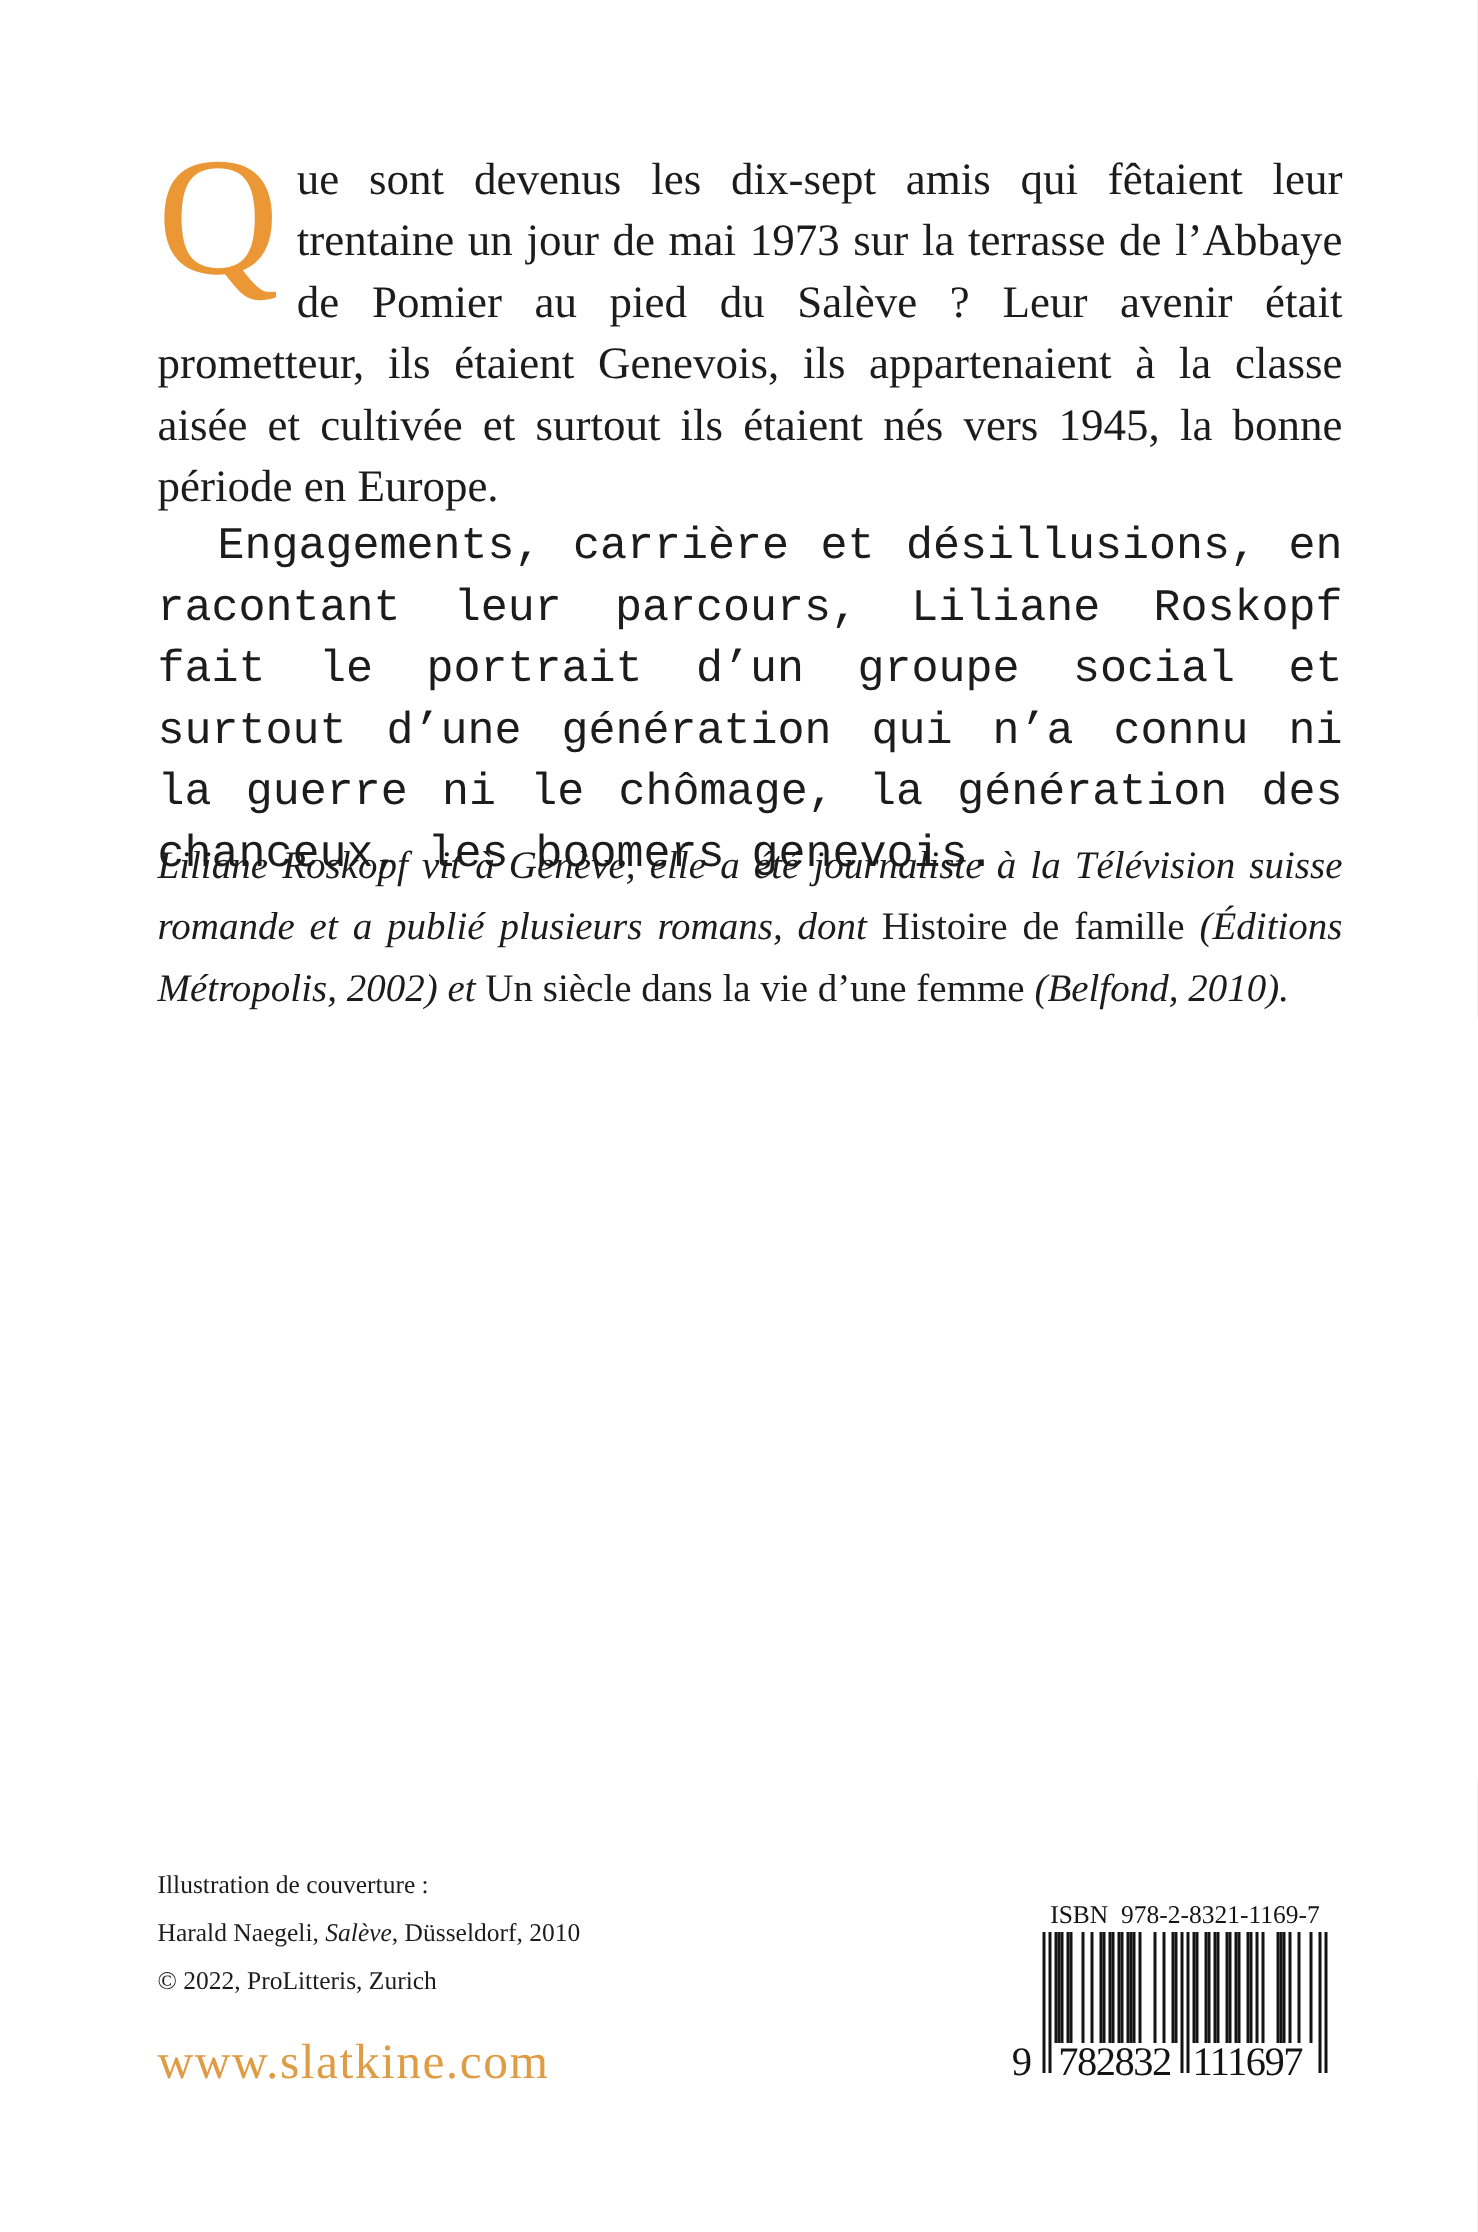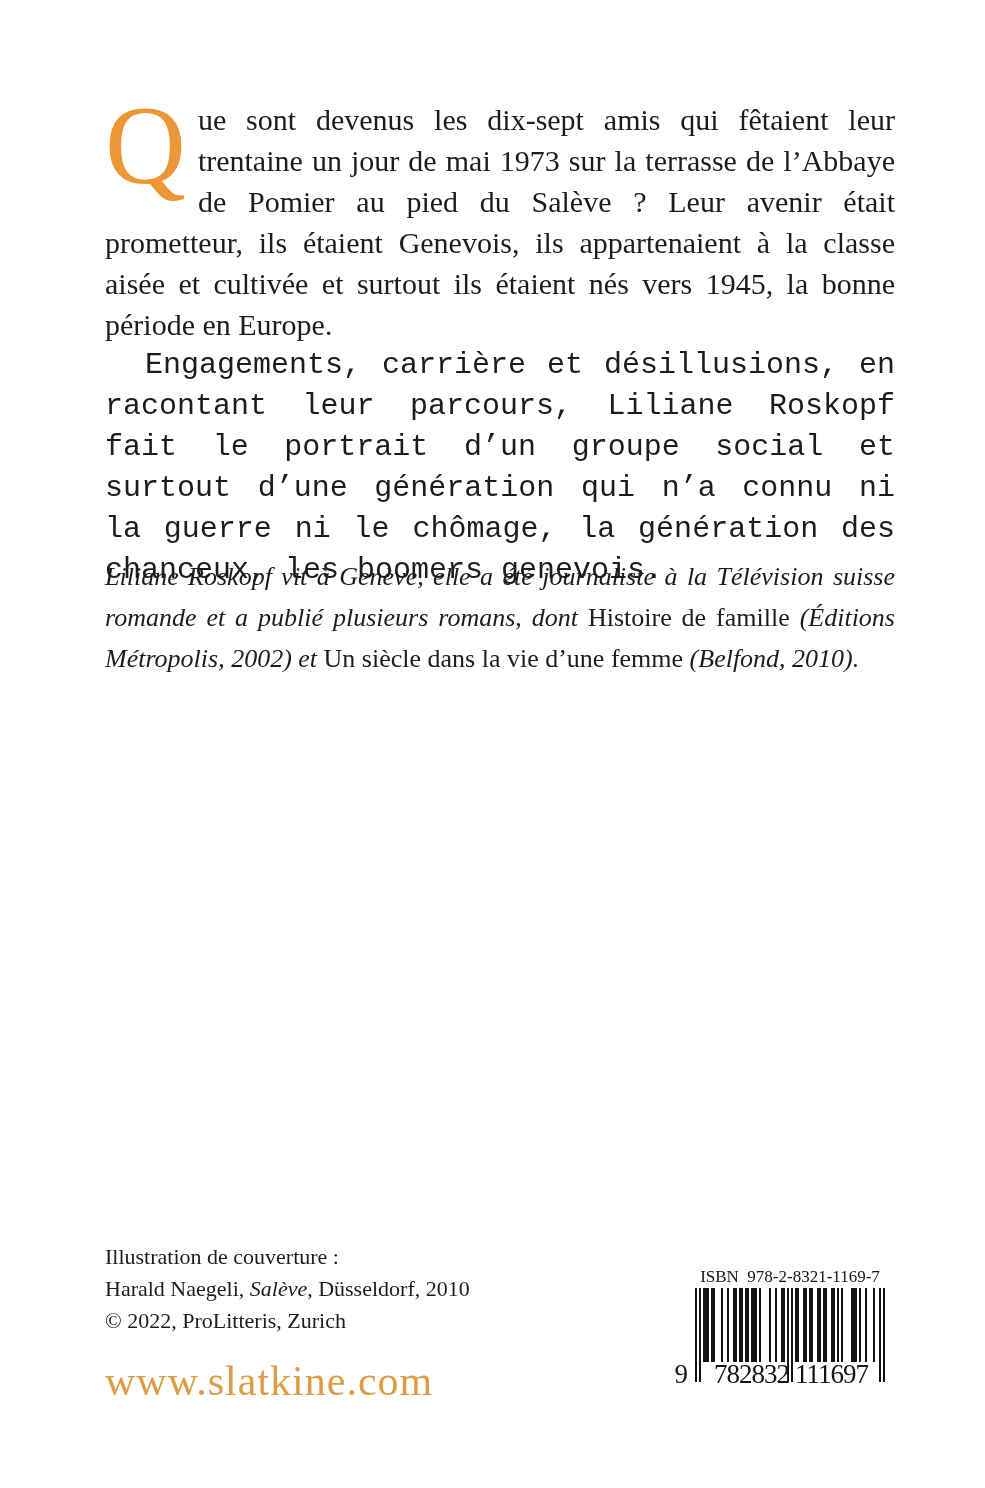--- a/index.html
+++ b/index.html
@@ -30,48 +30,48 @@
   
   .bio{
     position:absolute;left:105px;top:556px;width:790px;
     font-size:26px;line-height:41px;text-align:justify;
     font-style:italic;margin:0;
   }
   .bio .rm{font-style:normal;}
   
   .credits{
     position:absolute;left:105px;top:1241px;width:500px;
-    font-size:22px;line-height:32px;
+    font-size:17px;line-height:32px;
   }
   .credits .it{font-style:italic;}
   
   .website{
     position:absolute;left:105px;top:1357px;
-    font-size:42px;letter-spacing:1px;
+    font-size:33px;letter-spacing:1px;
     color:#DE9C44;
   }
   
   .barcode-block{
     position:absolute;left:647px;top:1266px;width:245px;height:126px;
     font-family:Liberation Serif, serif;
     color:#141414;
   }
   .isbn-label{
     position:absolute;left:48px;top:1px;width:190px;
     text-align:center;font-size:17px;white-space:pre;
   }
   .bars{position:absolute;left:48px;top:22px;width:190px;height:94px;}
   .bar{position:absolute;top:0;width:2px;height:74px;background:#141414;}
   .bar.tall{height:94px;}
   .ean{
     position:absolute;top:95px;font-size:27px;line-height:1;
     letter-spacing:-1px;
   }
   .ean-first{left:14px;width:26px;text-align:right;}
-  .ean-left{left:54px;width:84px;text-align:left;padding-left:13px;}
+  .ean-left{left:54px;width:84px;text-align:center;}
   .ean-right{left:148px;width:84px;}
 </style>
 </head>
 <body>
 
 <div class="page">
 
   <div class="synopsis">
     <p>
       <span class="dropcap">Q</span><span>ue sont devenus les dix-sept amis qui fêtaient leur trentaine un jour de mai 1973 sur la terrasse de l’Abbaye de Pomier au pied du Salève ? Leur avenir était prometteur, ils étaient Genevois, ils appartenaient à la classe aisée et cultivée et surtout ils étaient nés vers 1945, la bonne période en Europe.</span>

